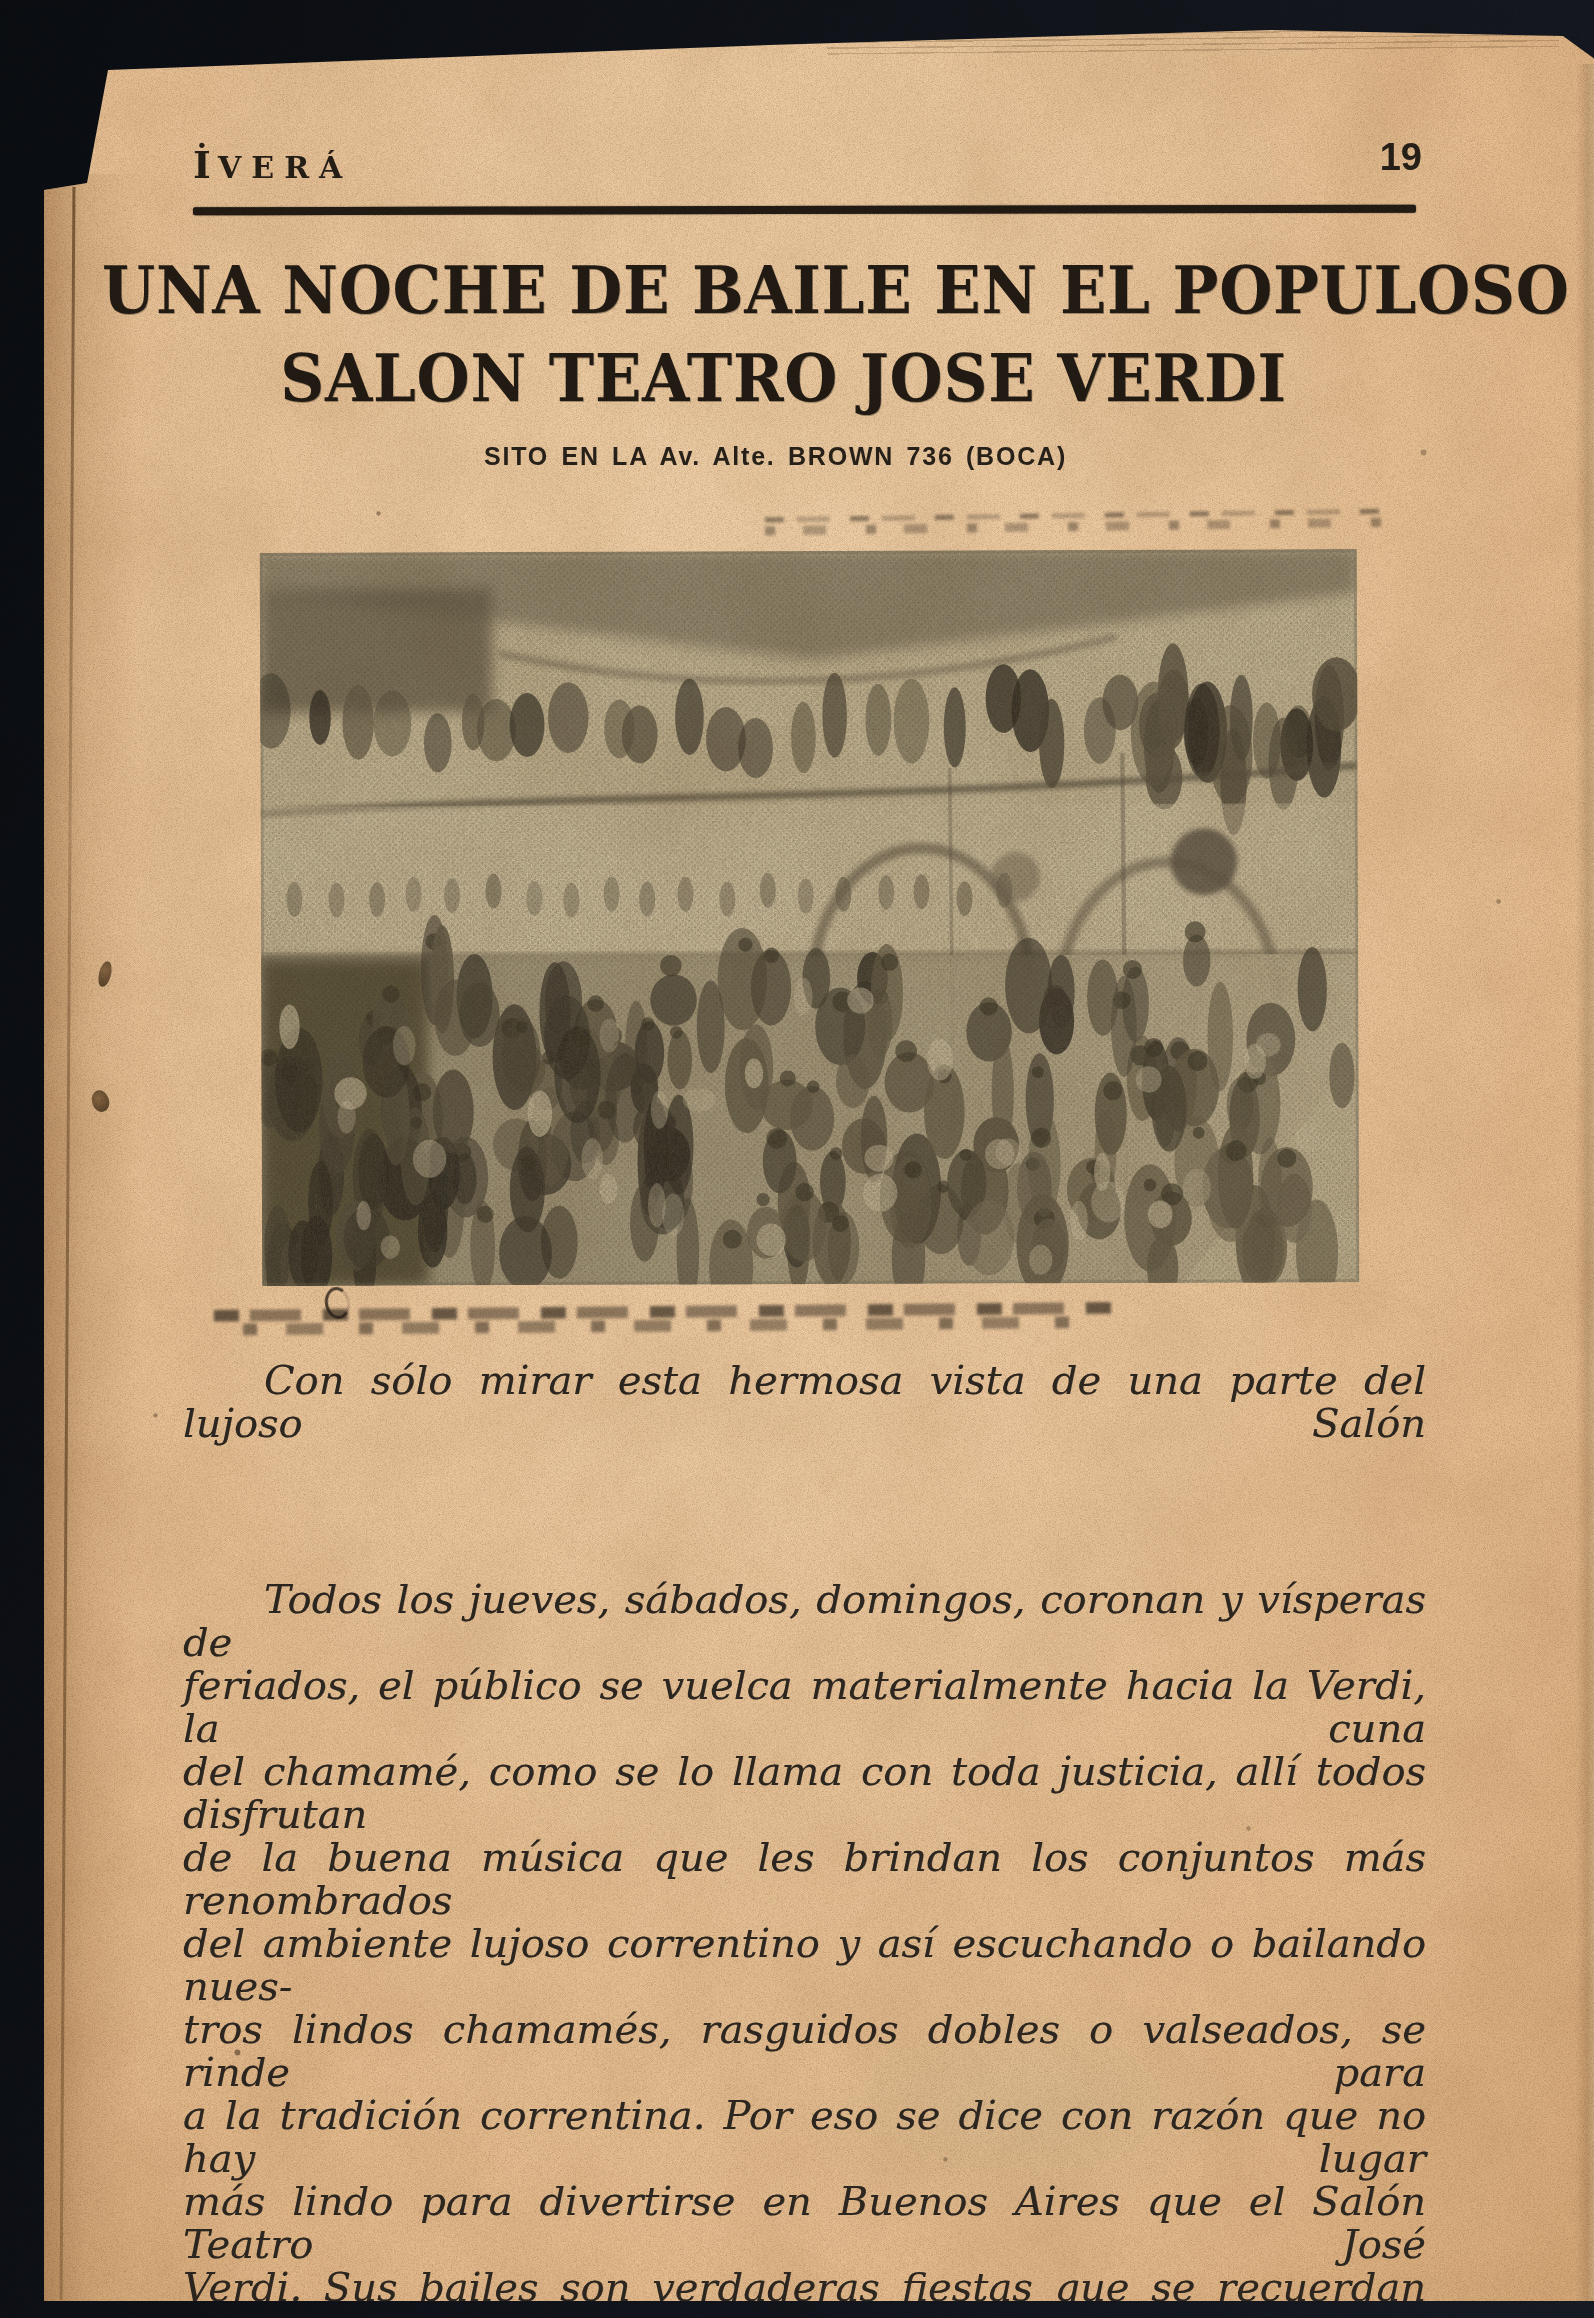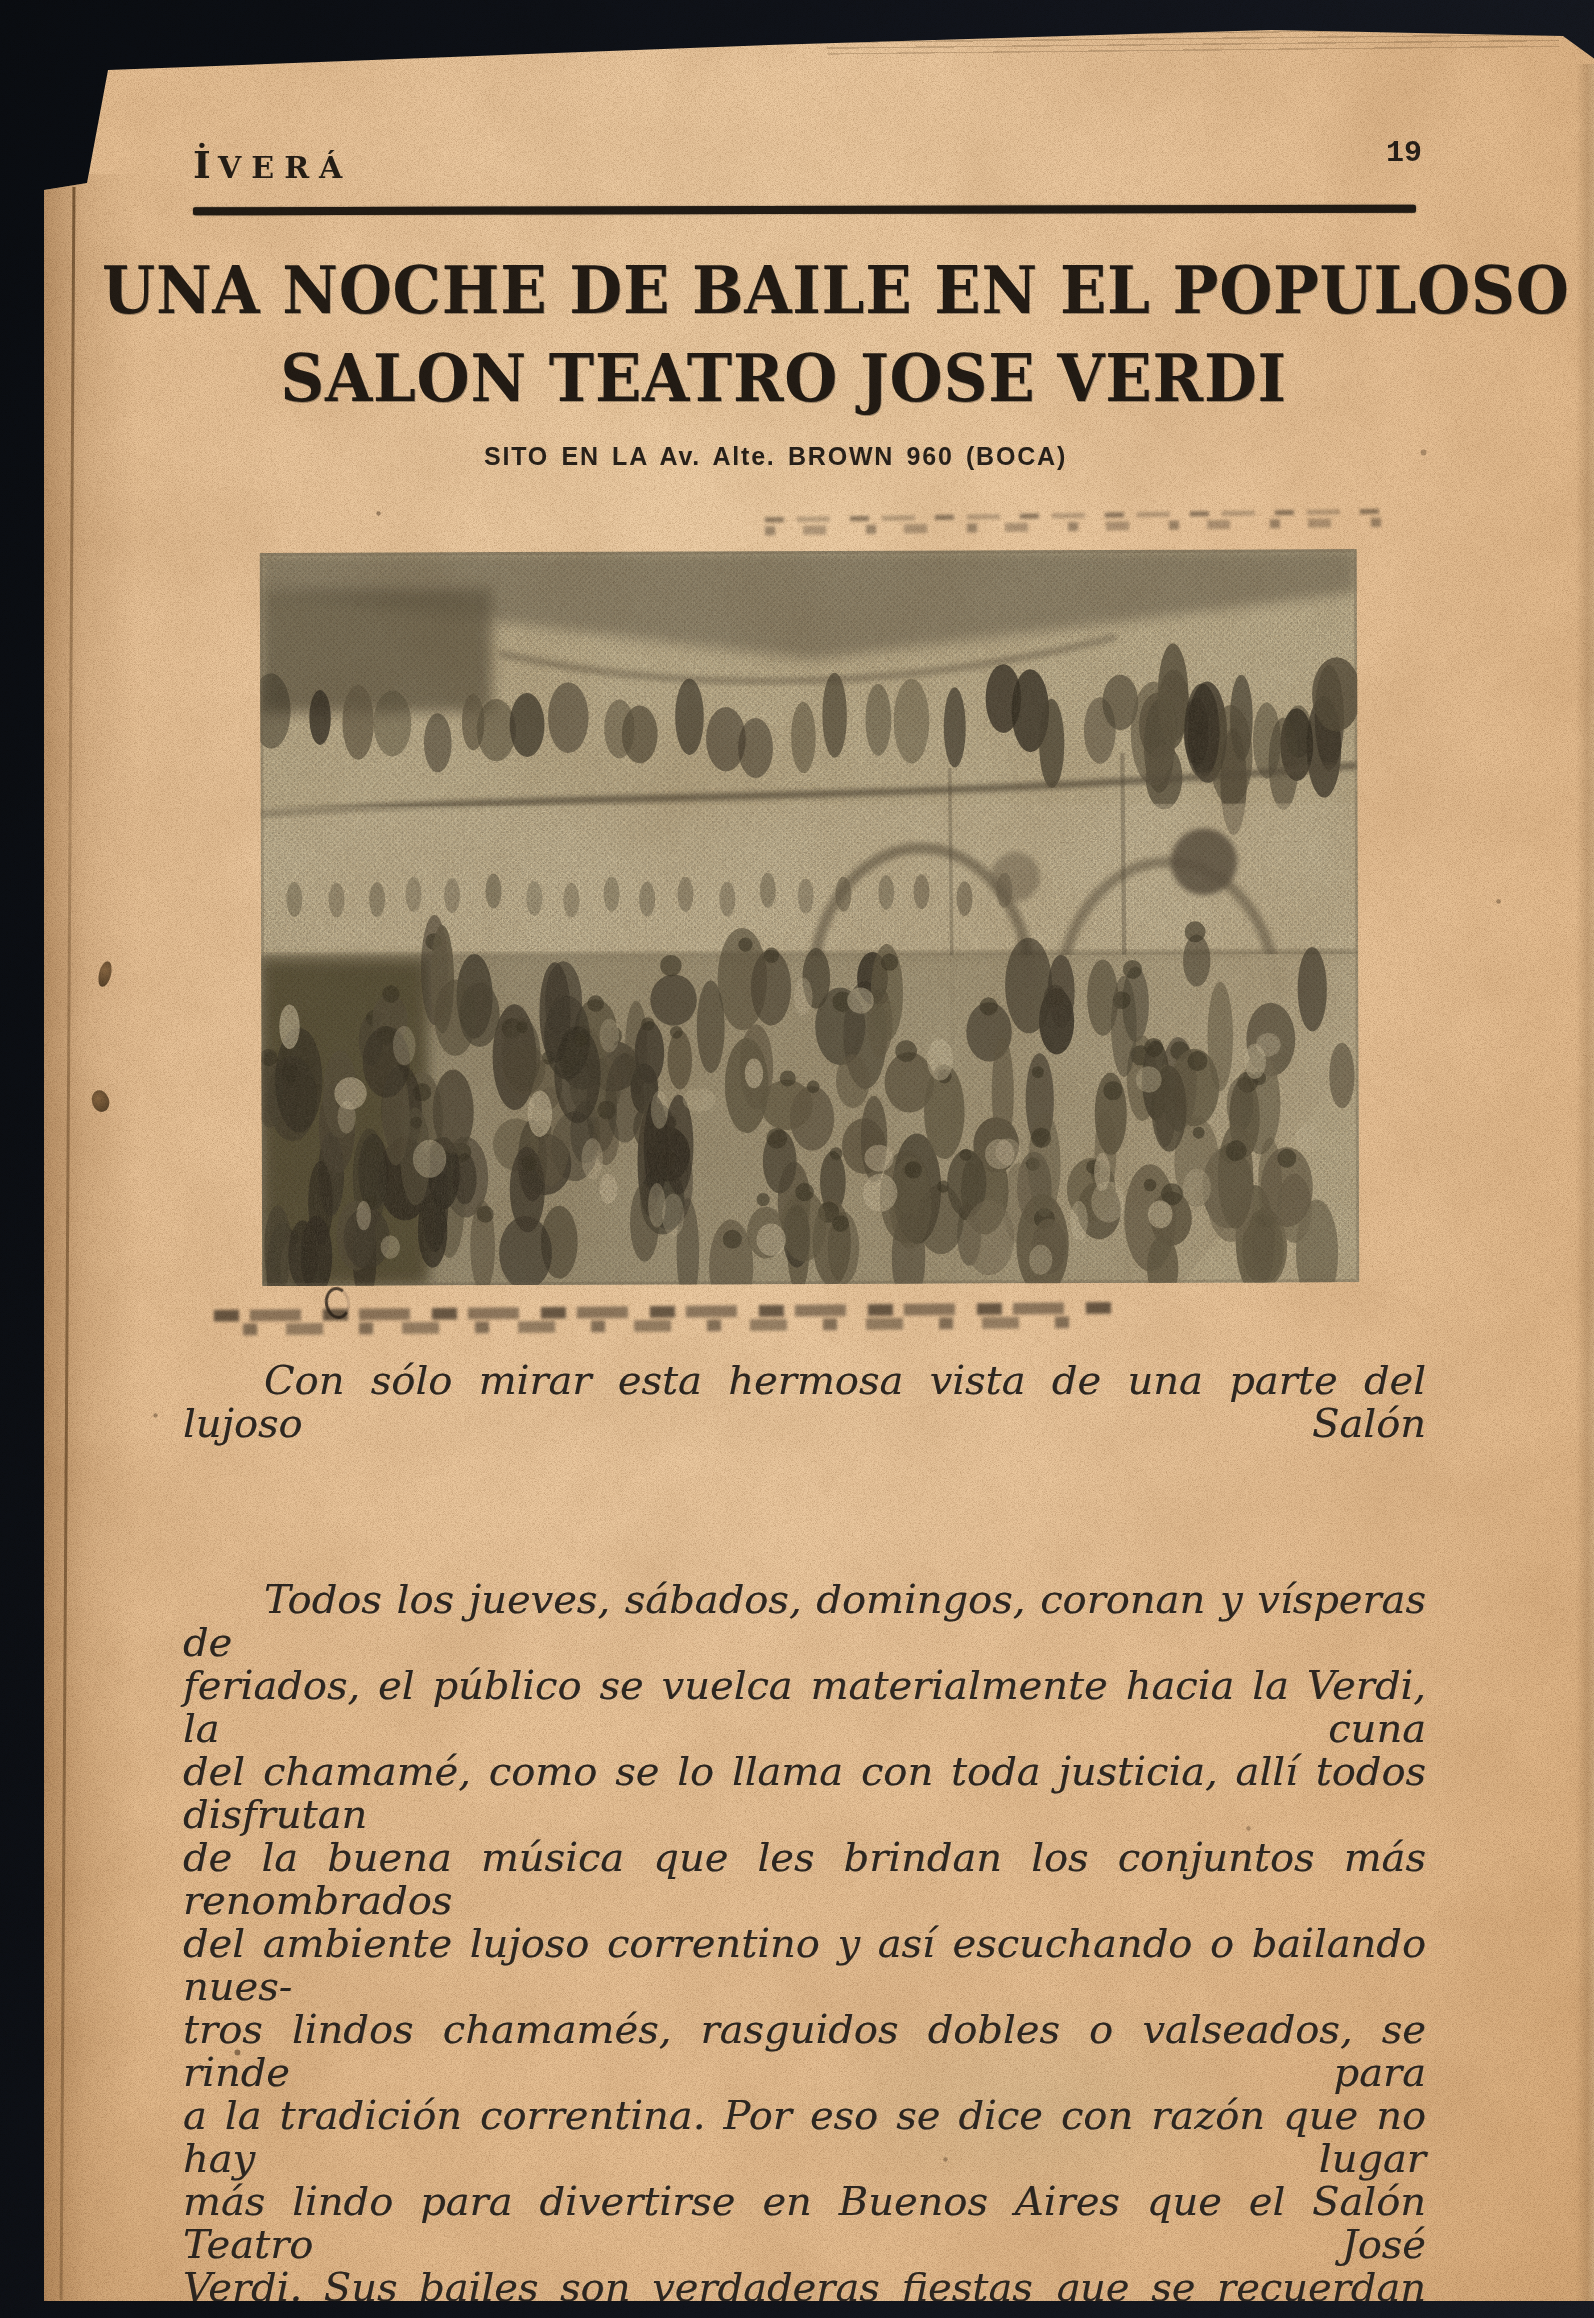--- a/index.html
+++ b/index.html
@@ -58,22 +58,22 @@
                507px 2210px 0 0.7px rgba(70,50,30,.35);}
   
   .masthead{
     position:absolute;left:149px;top:142px;
     font-weight:bold;font-size:30px;letter-spacing:10px;color:#261f17;
     font-family:"DejaVu Serif", serif;
   }
   .masthead::first-letter{font-size:38px;letter-spacing:7.2px;}
   .pagenum{
     position:absolute;left:1268px;top:136px;width:110px;text-align:right;
-    font-weight:bold;font-size:30px;color:#28211a;
-    font-family:Liberation Mono, monospace;
+    font-weight:bold;font-size:38px;color:#28211a;
+    font-family:Liberation Sans, sans-serif;
   }
   .header-rule{
     position:absolute;left:149px;top:206px;width:1223px;height:8px;
     background:#221c15;border-radius:2.2px;transform:rotate(-.12deg);
     box-shadow:0 0 1.4px rgba(34,28,21,.8);
   }
   
   .headline{
     position:absolute;left:58px;right:129px;text-align:center;
     font-family:"DejaVu Serif", serif;font-weight:bold;
@@ -145,21 +145,21 @@
     <div class="top-edge-lines"></div>
     <div class="showthrough"></div>
     <div class="specks"></div>
 
     <div class="masthead">İVERÁ</div>
     <div class="pagenum">19</div>
     <div class="header-rule"></div>
 
     <div class="headline l1">UNA NOCHE DE BAILE EN EL POPULOSO</div>
     <div class="headline l2">SALON TEATRO JOSE VERDI</div>
-    <div class="subtitle">SITO EN LA Av. Alte. BROWN 960 (BOCA)</div>
+    <div class="subtitle">SITO EN LA Av. Alte. BROWN 736 (BOCA)</div>
 
     <div class="smudge-top"></div>
 
     <figure class="photo">
       <svg id="photo-svg" viewBox="0 0 1512 1010" preserveAspectRatio="none">
         <defs>
           <pattern id="halftone" width="6" height="6" patternUnits="userSpaceOnUse" patternTransform="rotate(45)">
             <circle cx="3" cy="3" r="1.7" fill="#2e2a1f"></circle>
           </pattern>
           <linearGradient id="crowdbase" x1="0" y1="0" x2="1" y2="0">

